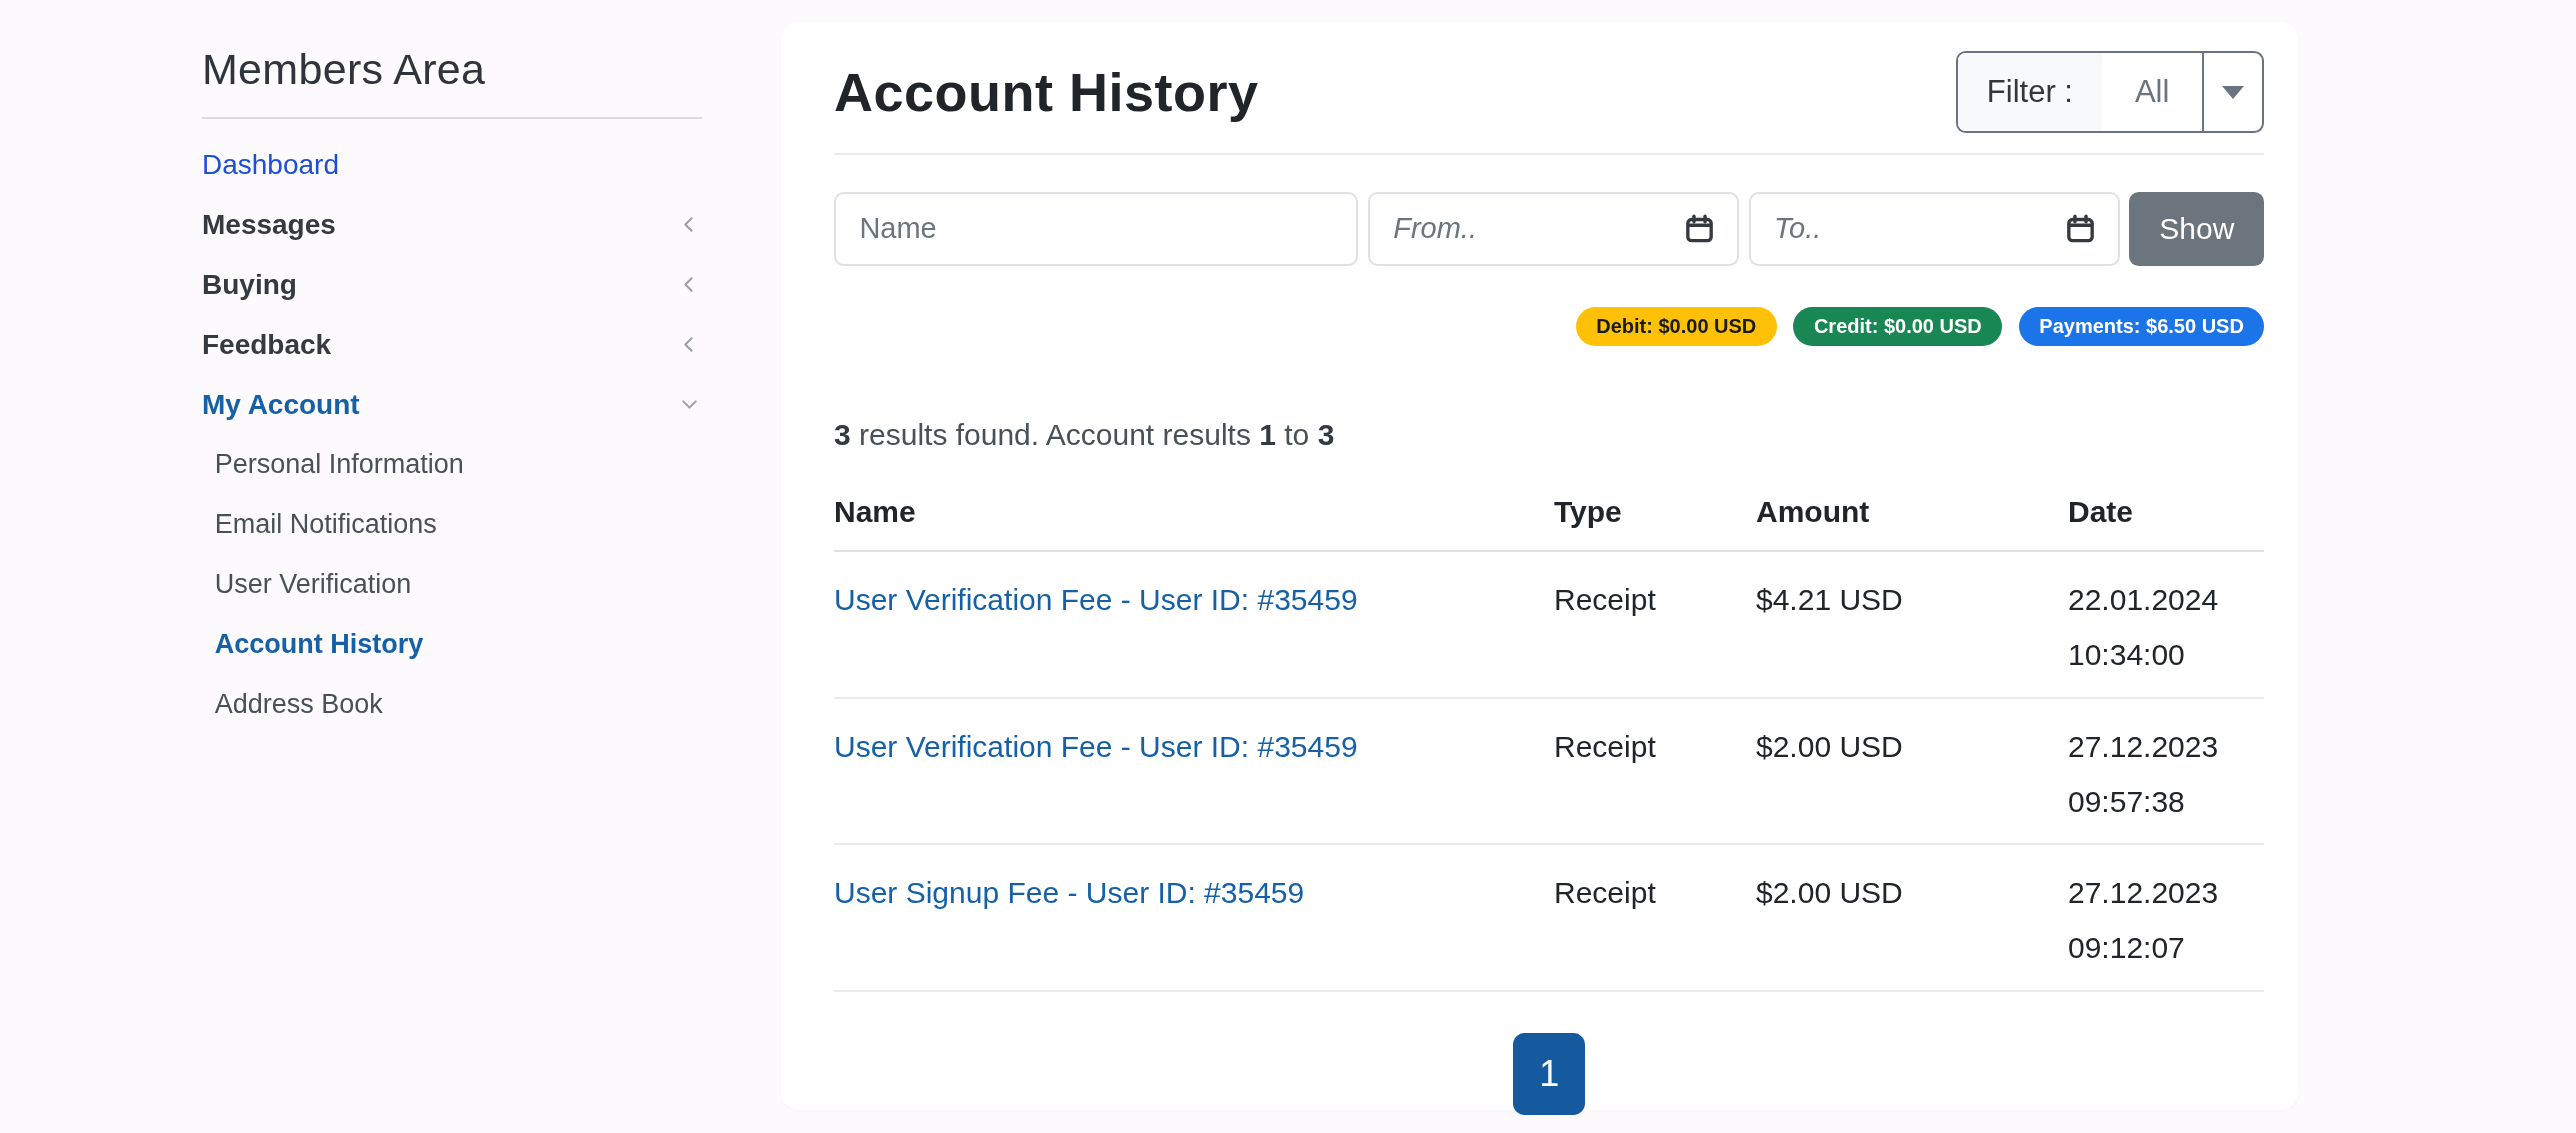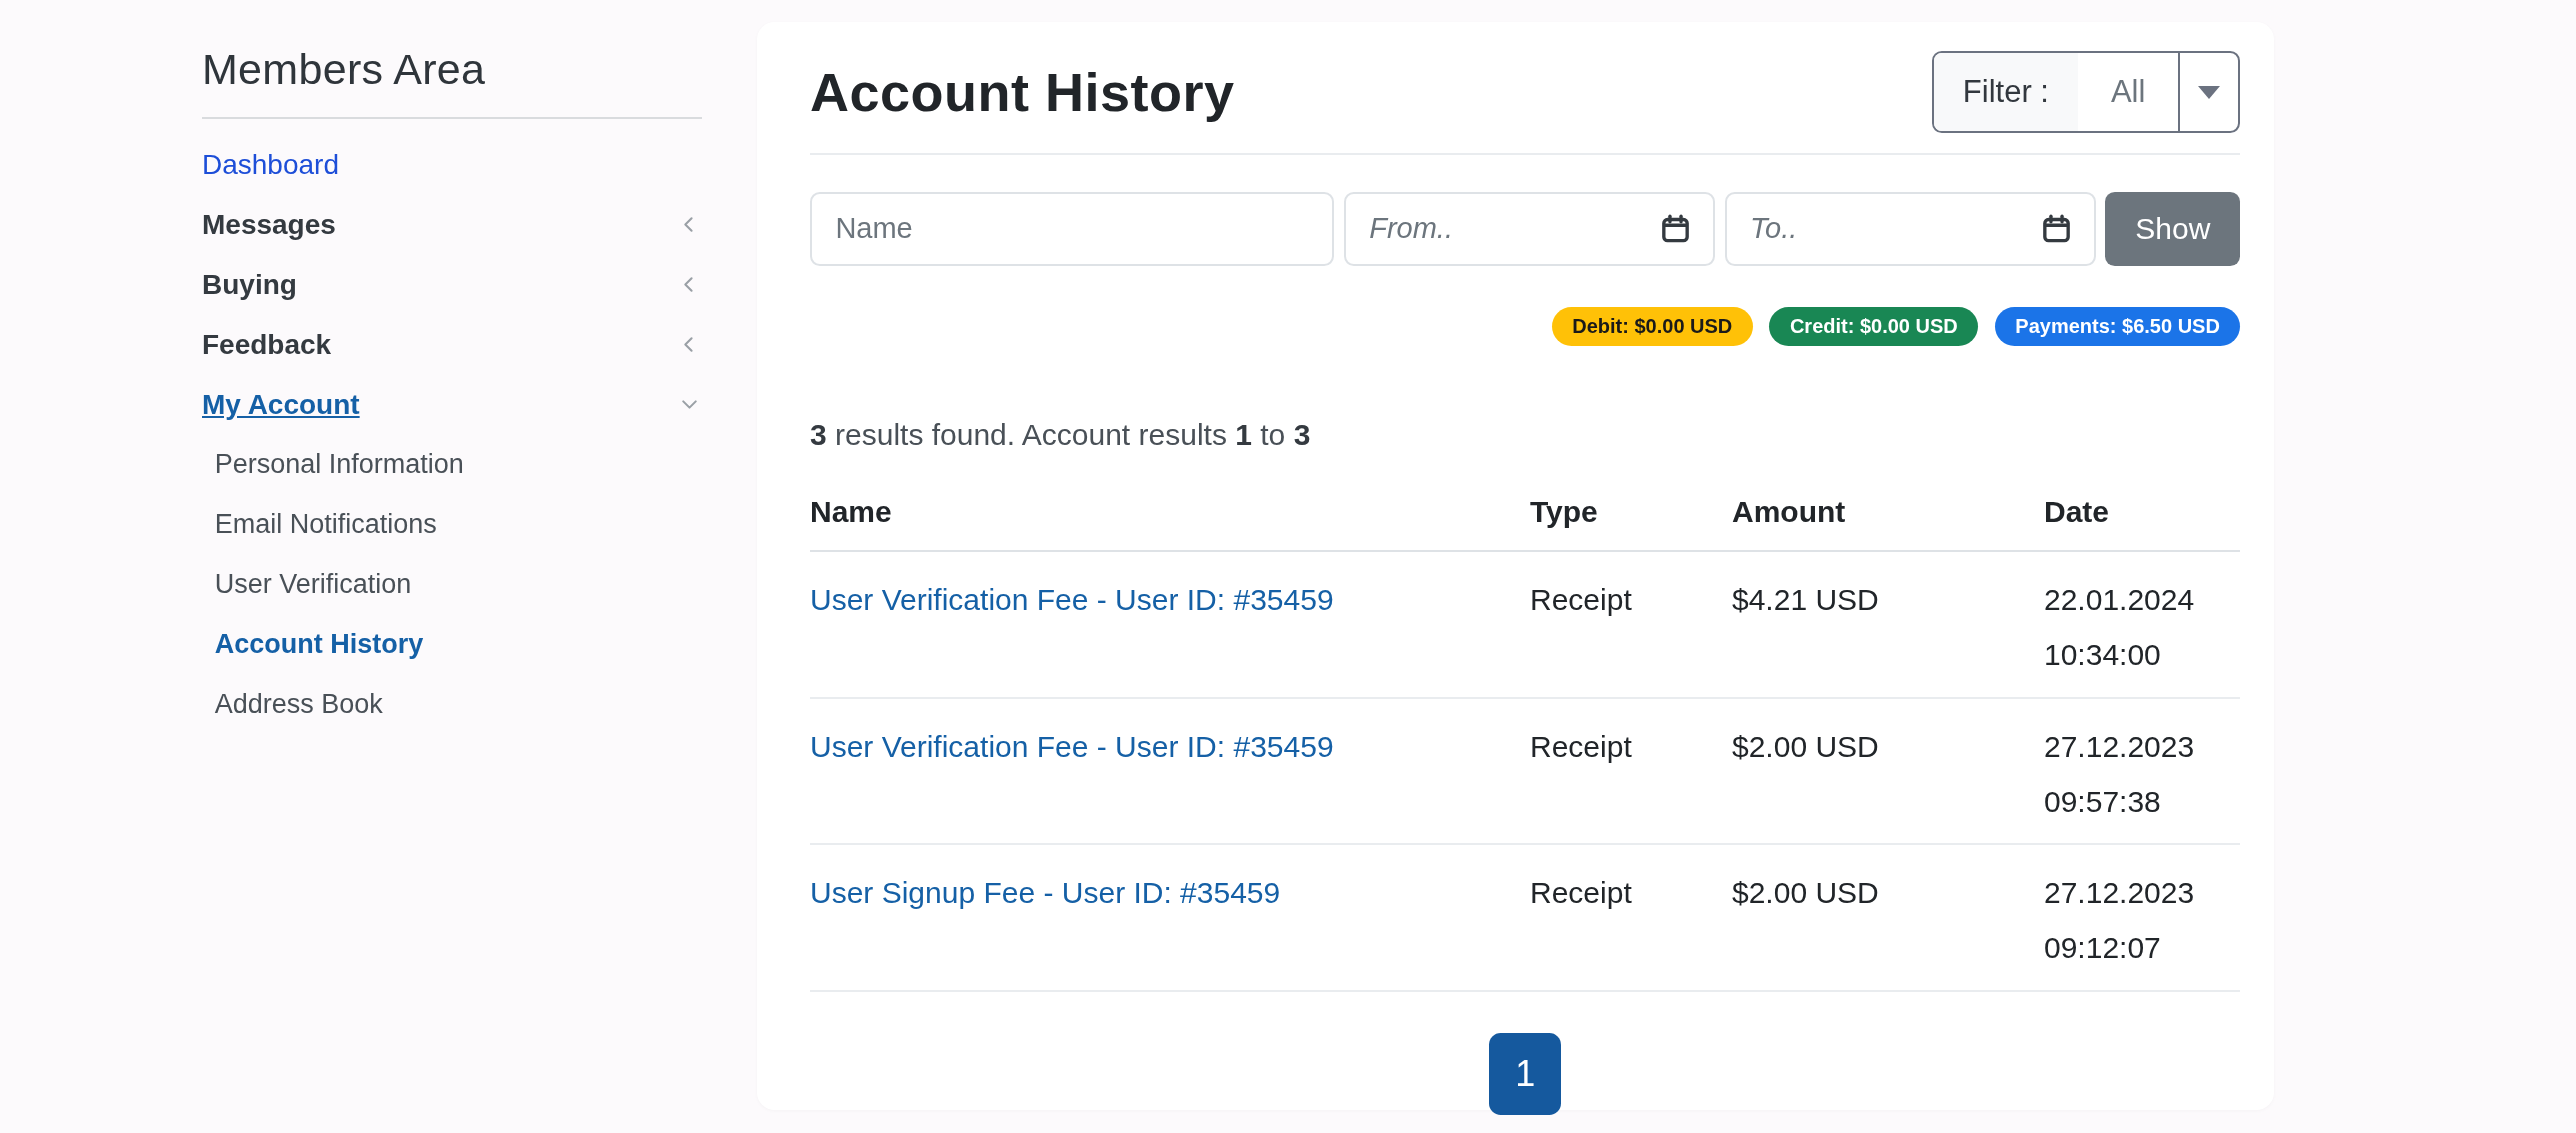--- a/index.html
+++ b/index.html
@@ -3,39 +3,39 @@
 <meta charset="utf-8">
 <style>
   * { margin:0; padding:0; box-sizing:border-box; }
   html,body { width:2576px; height:1134px; }
   body {
     background:#fcfafc;
     font-family:"Liberation Sans","DejaVu Sans",sans-serif;
     color:#212529;
     overflow:hidden;
   }
-  .layout { display:flex; width:2211px; }
+  .layout { display:flex; width:2211px;gap:24px; }
 
   
   .sidebar {
     width:757px; flex:none;
     padding:45px 55px 0 202px;
   }
   .sidebar-title {
     font-size:43px; font-weight:500; color:#2f353b; letter-spacing:0.3px;
   }
   .sidebar-divider { height:2px; background:#d9dbde; margin-top:23.4px; }
   .nav { margin-top:15.6px; }
   .nav-item, .subnav-item {
     display:flex; justify-content:space-between; align-items:center;
     height:60px; font-size:28px; cursor:pointer;
   }
   .nav-plain { color:#1d4ed8; font-weight:400; }
   .nav-bold  { color:#343a40; font-weight:700; }
-  .nav-active { color:#1560a6; font-weight:700;text-decoration:underline; }
+  .nav-active { color:#1560a6; font-weight:700; }
   .subnav-item { height:60px; padding-left:12.7px; font-size:27px; color:#495057; }
   .subnav-active { color:#1560a6; font-weight:700; }
   .chev { width:25px; height:25px; flex:none; }
 
   
   .main-card {
     margin-top:22.4px;
     width:1616px; height:1088px;
     background:#ffffff;
     border-radius:17.6px;

